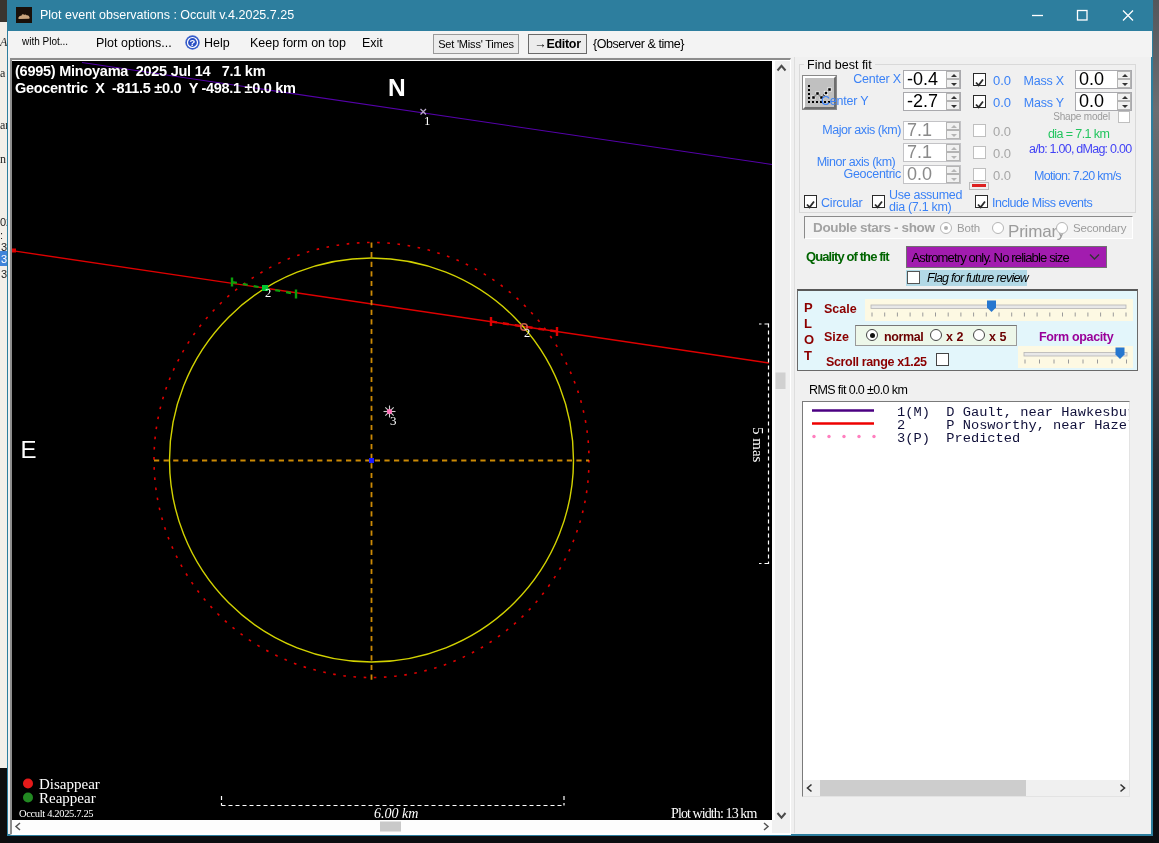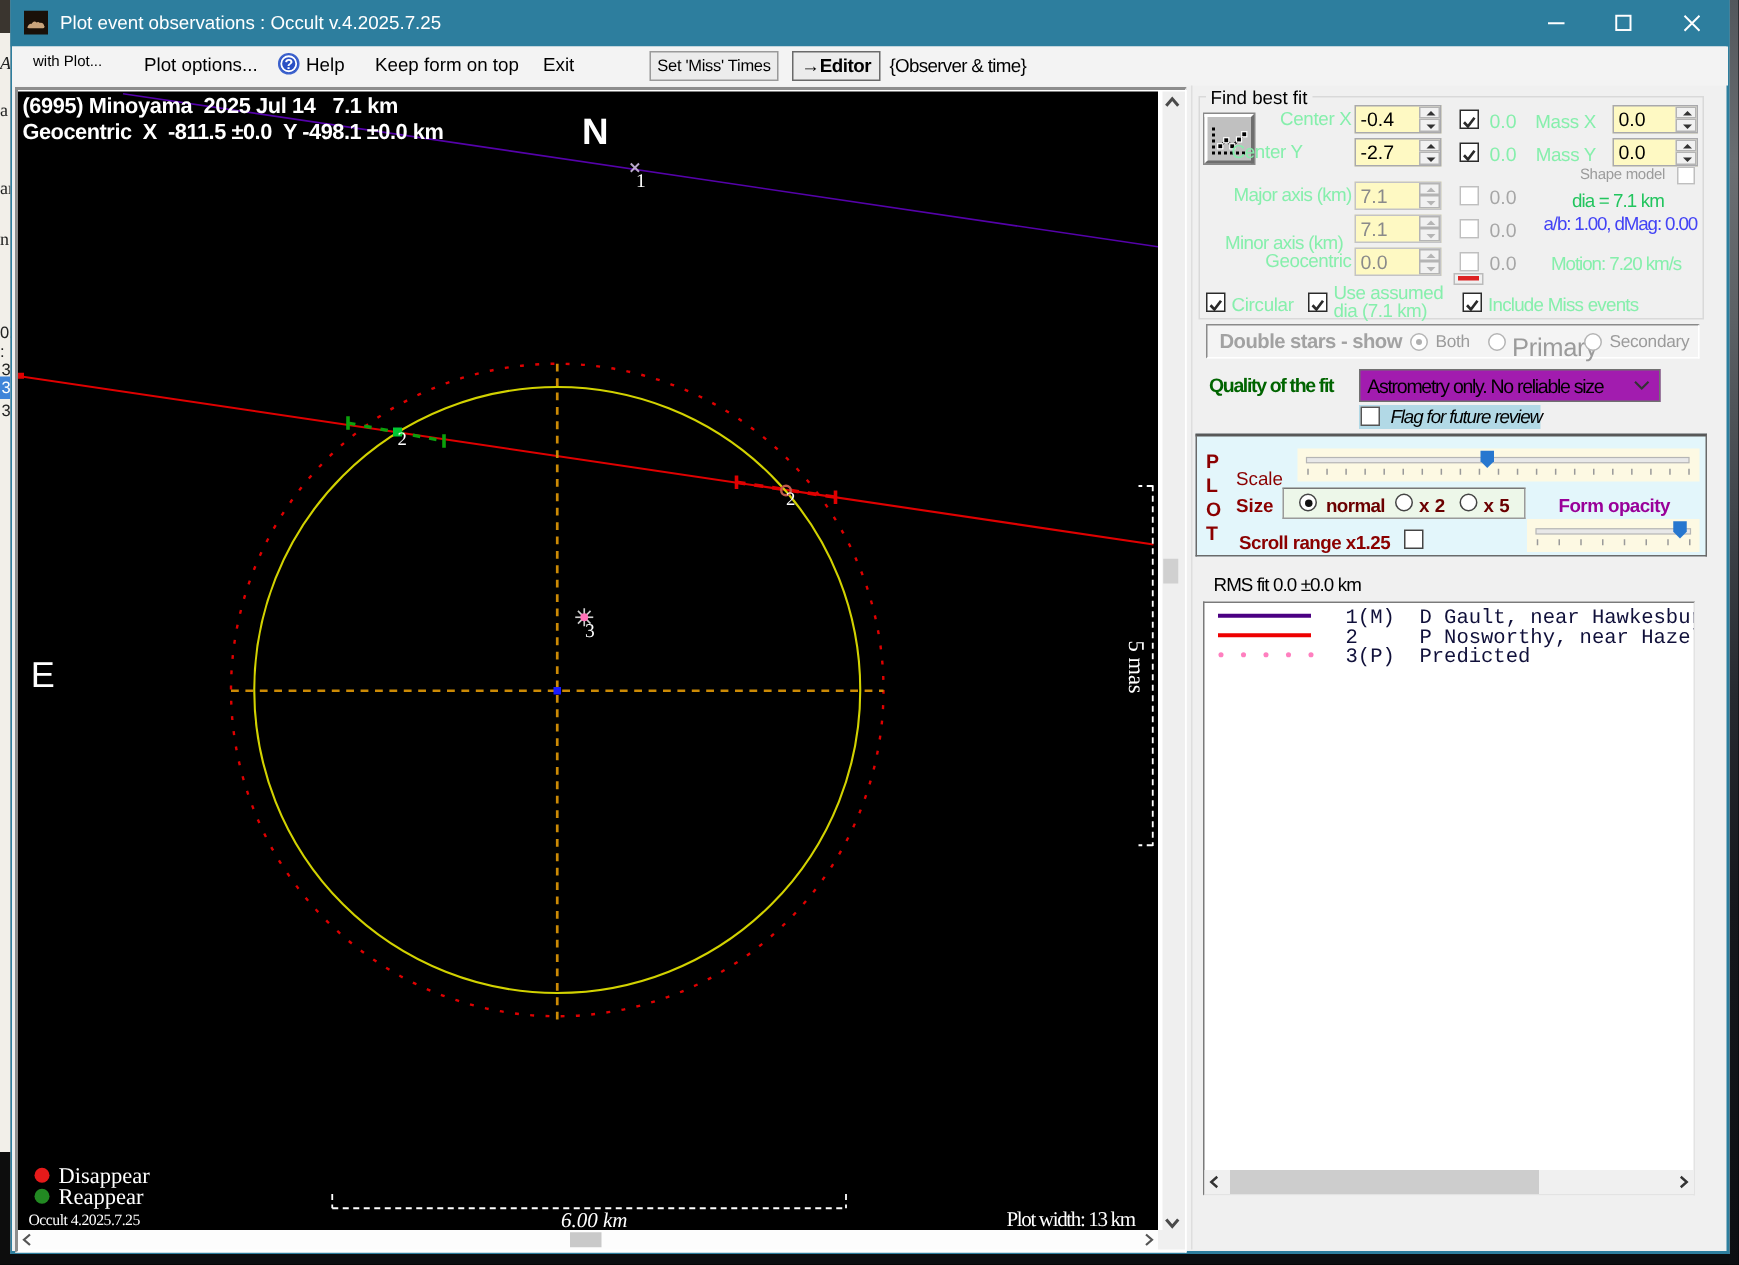--- a/index.html
+++ b/index.html
@@ -1,30 +1,30 @@
 <!DOCTYPE html>
 <html><head><meta charset="utf-8"><style>
 *{margin:0;padding:0;box-sizing:border-box}
 html,body{width:1159px;height:843px}
 body{position:relative;overflow:hidden;background:#0b0d10;font-family:"Liberation Sans",sans-serif}
 .abs{position:absolute}
-.tb{position:absolute;background:#fef9c3;border:1px solid #a9a9ad;font-size:13px;color:#000;line-height:17px;padding-left:3px;white-space:nowrap}
+.tb{position:absolute;background:#ffffff;border:1px solid #a9a9ad;font-size:18px;color:#000;line-height:17px;padding-left:3px;white-space:nowrap}
 .tb.dis{border-color:#c3c3c6;color:#8a8a8a}
 .sp{position:absolute;right:0;top:0;width:14px;height:100%}
 .spb{position:absolute;left:0;width:14px;height:50%;background:#f1f1f1;border:1px solid #b4b4b4}
 .spb.dn{top:50%}
 .spb.up{top:0}
 .tri{position:absolute;width:0;height:0;left:3px}
 .tup{border-left:3px solid transparent;border-right:3px solid transparent;border-bottom:3.6px solid #333;top:2.4px;left:3.5px}
 .tdn{border-left:3px solid transparent;border-right:3px solid transparent;border-top:3.6px solid #333;top:2.8px;left:3.5px}
 .dis .tup{border-bottom-color:#b5b5b5}
 .dis .tdn{border-top-color:#b5b5b5}
 .cb{position:absolute;width:13px;height:13px;background:#fff;border:1px solid #2b2b2b}
 .cb.dis2{border-color:#bfbfbf}
-.lbl{position:absolute;font-size:12.5px;color:#86efac;white-space:nowrap}
+.lbl{position:absolute;font-size:12.5px;color:#3b82f6;white-space:nowrap}
 .glbl{color:#9b9b9b}
 .radio{position:absolute;width:12px;height:12px;border-radius:50%;background:#fff;border:1px solid #8a8a8a}
 .rdot{position:absolute;left:3px;top:3px;width:4px;height:4px;border-radius:50%;background:#8a8a8a}
 </style></head>
 <body>
 
 <div class="abs" style="left:1153px;top:0;width:6px;height:843px;background:linear-gradient(180deg,#53575c 0%,#6b6e72 13%,#5d6165 25%,#42464c 40%,#26292f 55%,#15171c 72%,#0c0e12 100%)"></div>
 
 <div class="abs" style="left:0;top:0;width:7px;height:843px;background:#0d0d0d">
  <div class="abs" style="left:0;top:0;width:7px;height:22px;background:#3a352f"></div>
@@ -313,21 +313,21 @@
  <svg class="abs" style="right:6px;top:6px" width="11" height="8" viewBox="0 0 11 8">
       <path d="M1 1.5l4.5 4.5L10 1.5" stroke="#333" stroke-width="1.4" fill="none"></path>
     </svg>
 </div>
 <div class="abs" style="left:905.5px;top:270px;width:121px;height:16px;background:#b2d9e6"></div>
 <div class="cb" style="left:907px;top:271px;border-color:#555"></div>
 <div class="abs" style="left:927px;top:271px;font-size:12.5px;font-style:italic;letter-spacing:-0.75px">Flag for future review</div>
 
 <div class="abs" style="left:797px;top:289px;width:341px;height:82px;background:#e3f6fb;border:1px solid #6a6a6a;border-top:2px solid #585858"></div>
 <div class="abs" style="left:804px;top:300px;font-size:13px;font-weight:bold;color:#8b0000;line-height:16px">P<br>L<br>O<br>T</div>
-<div class="abs" style="left:824px;top:312px;font-size:12.5px;font-weight:normal;color:#8b0000">Scale</div>
+<div class="abs" style="left:824px;top:302px;font-size:12.5px;font-weight:bold;color:#8b0000">Scale</div>
 <div class="abs" style="left:865px;top:299px;width:268px;height:22px;background:#fdf9e3"></div>
 <svg class="abs" style="left:865px;top:299px" width="268" height="22" viewBox="0 0 268 22">
  <rect x="6" y="6" width="255" height="3.5" fill="#e8e8e8" stroke="#b5b5b5" stroke-width="0.8"></rect>
  <g stroke="#9a9a9a" stroke-width="1">
       <line x1="7" y1="13.5" x2="7" y2="17.5"></line>
       <line x1="19.7" y1="13.5" x2="19.7" y2="17.5"></line>
       <line x1="32.4" y1="13.5" x2="32.4" y2="17.5"></line>
       <line x1="45.1" y1="13.5" x2="45.1" y2="17.5"></line>
       <line x1="57.8" y1="13.5" x2="57.8" y2="17.5"></line>
       <line x1="70.5" y1="13.5" x2="70.5" y2="17.5"></line>

